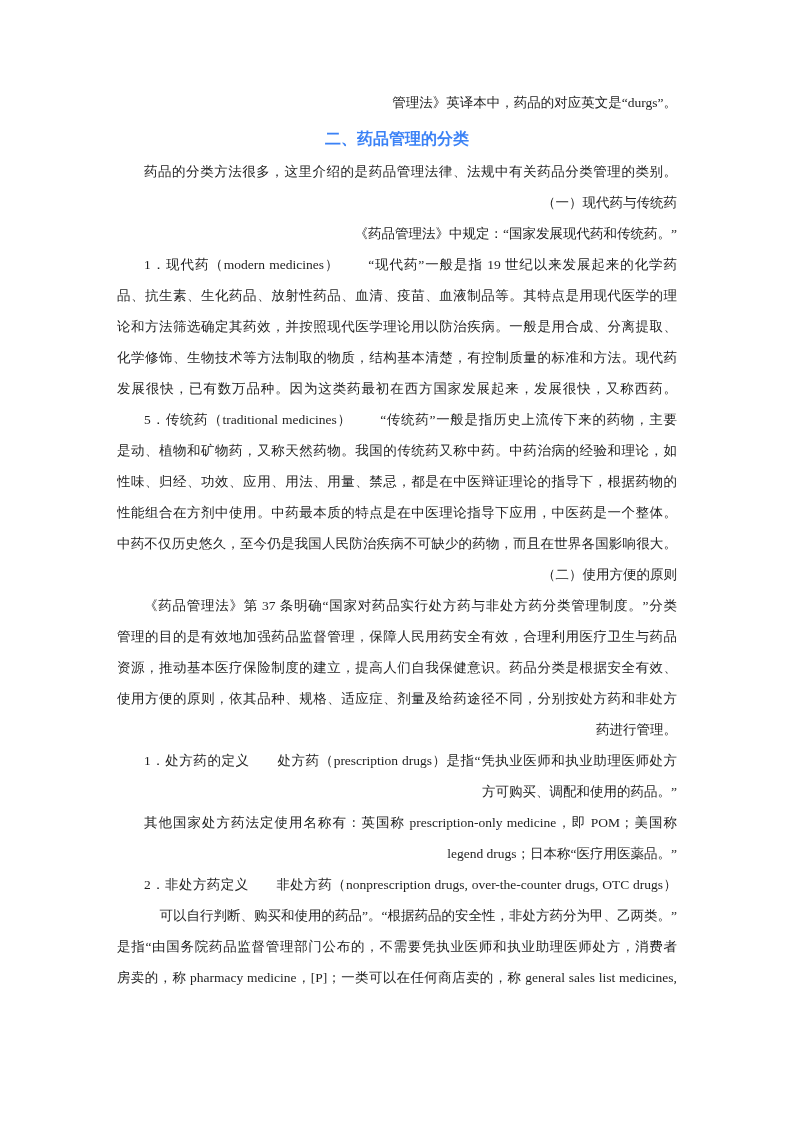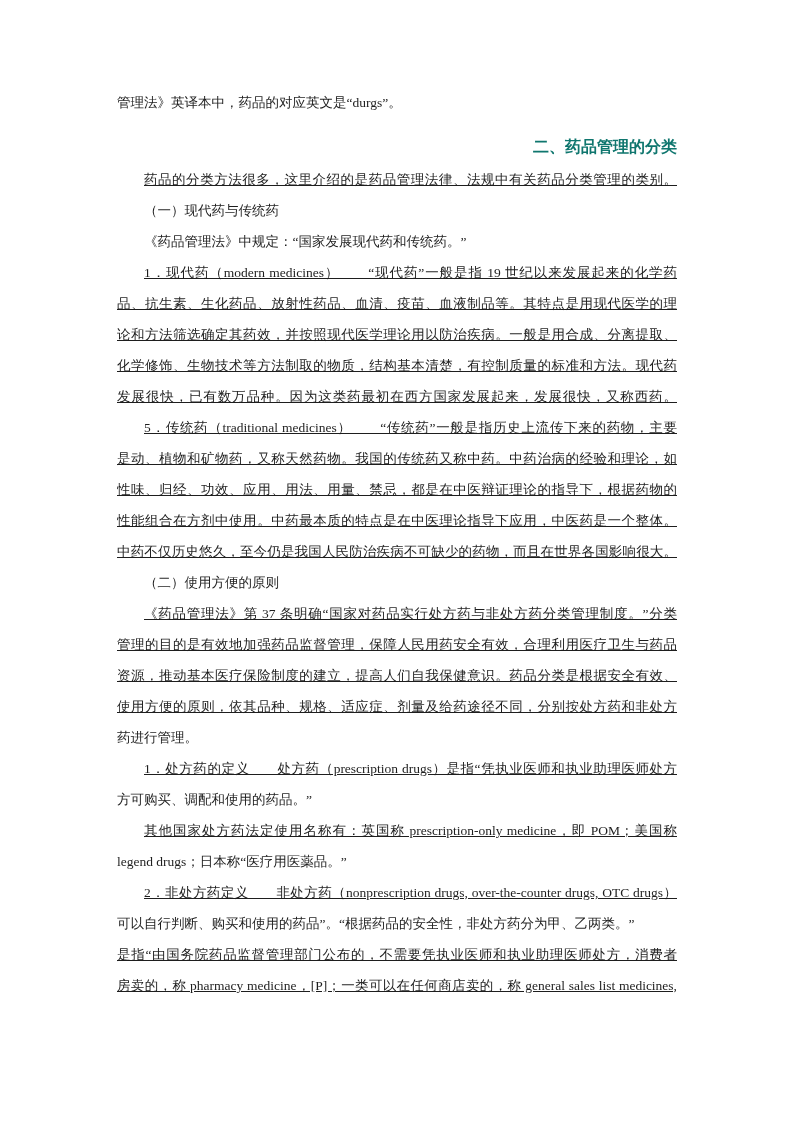--- a/index.html
+++ b/index.html
@@ -17,38 +17,38 @@
     overflow: hidden;
   }
   .line {
     font-family: "Liberation Serif", "DejaVu Serif", serif;
     font-size: 13.5px;
     color: #1e1e1e;
     height: 31px;
     line-height: 31px;
     overflow: hidden;
     white-space: normal;
+    text-align: right;
   }
   
   .pf, .pl { text-indent: 2em; }
   
   .pf, .cf {
     text-align: justify;
     text-align-last: justify;
-    text-decoration: underline;
   }
   
   .h {
     font-family: "Liberation Sans", "DejaVu Sans", sans-serif;
     font-weight: 700;
     font-size: 16px;
-    color: #0f766e;
-    text-align: right;
+    color: #3b82f6;
+    text-align: center;
     text-indent: 0;
-    margin-top: 13px;
+    margin-top: 5px;
     margin-bottom: 2px;
   }
 </style>
 </head>
 <body>
 
 <div class="page" id="doc">
     <div class="line cl">管理法》英译本中，药品的对应英文是“durgs”。</div>
     <div class="line h">二、药品管理的分类</div>
     <div class="line pf">药品的分类方法很多，这里介绍的是药品管理法律、法规中有关药品分类管理的类别。</div>

